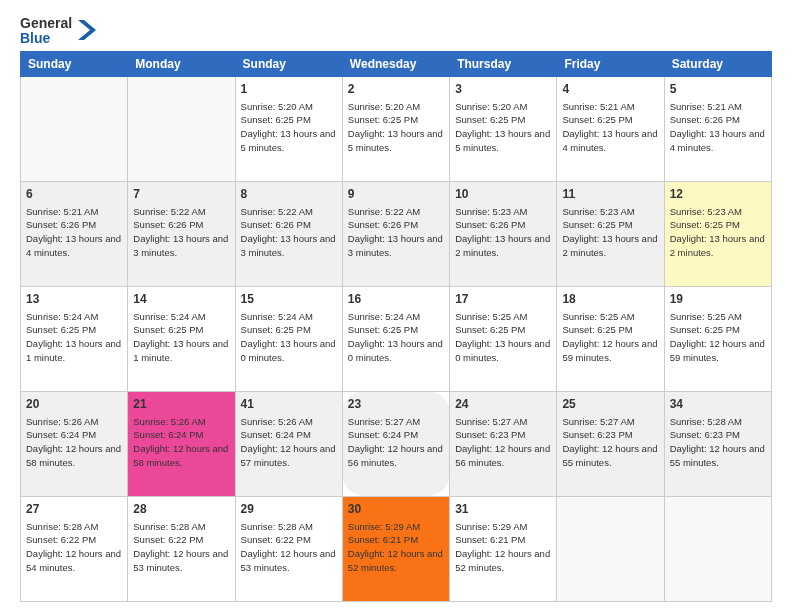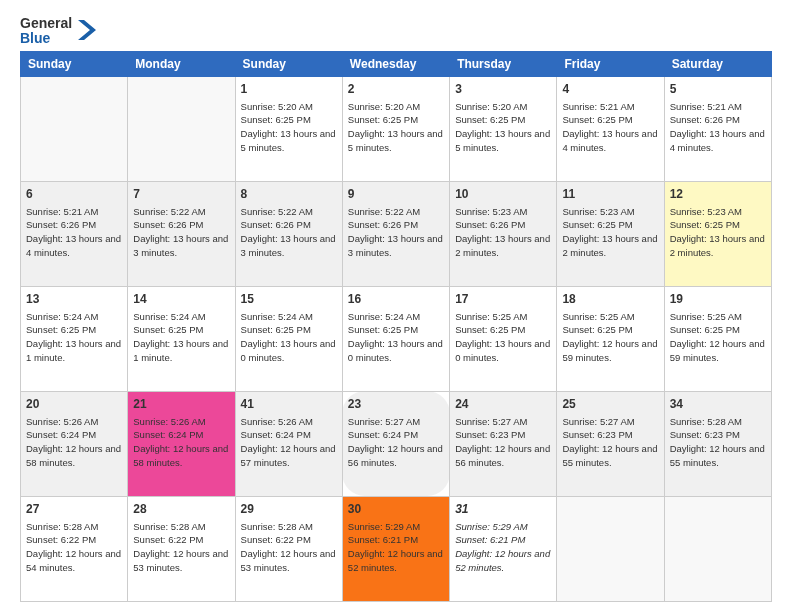--- a/index.html
+++ b/index.html
@@ -244,21 +244,21 @@
             <div class="day-info">Sunrise: 5:28 AM<br>Sunset: 6:22 PM<br>Daylight: 12 hours and 53 minutes.</div>
           </td>
           <td style="background: rgb(255, 255, 255);">
             <span class="day-num">29</span>
             <div class="day-info">Sunrise: 5:28 AM<br>Sunset: 6:22 PM<br>Daylight: 12 hours and 53 minutes.</div>
           </td>
           <td style="background: #f97316;">
             <span class="day-num">30</span>
             <div class="day-info">Sunrise: 5:29 AM<br>Sunset: 6:21 PM<br>Daylight: 12 hours and 52 minutes.</div>
           </td>
-          <td style="background: rgb(255, 255, 255); font-style: italic;">
+          <td style="background: rgb(255, 255, 255);">
             <span class="day-num">31</span>
             <div class="day-info">Sunrise: 5:29 AM<br>Sunset: 6:21 PM<br>Daylight: 12 hours and 52 minutes.</div>
           </td>
           <td class="empty-cell" style="background: rgb(248, 248, 248);">&nbsp;</td>
           <td class="empty-cell" style="background: rgb(248, 248, 248);">&nbsp;</td>
         </tr>
       </tbody>
   </table>
 </div>
 

